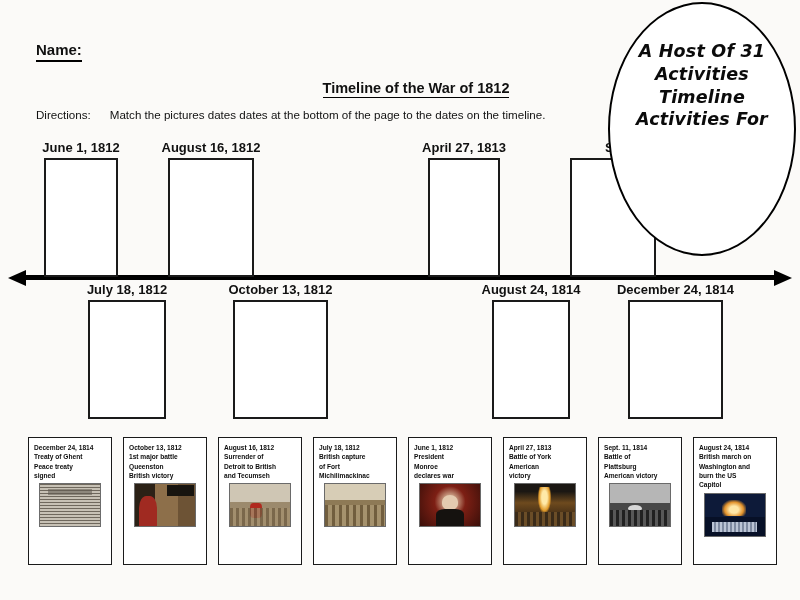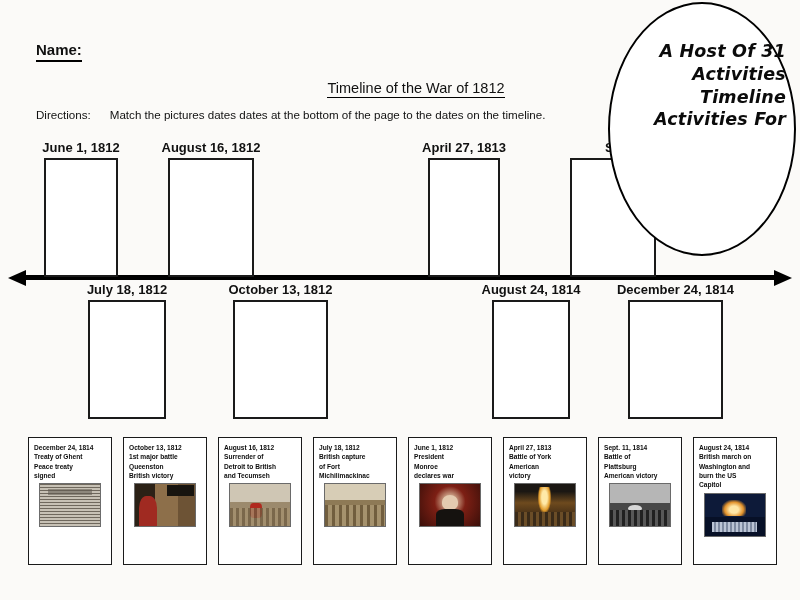--- a/index.html
+++ b/index.html
@@ -14,21 +14,21 @@
   
   .name-label{
     position:absolute;left:36px;top:42px;
     font-size:15px;font-weight:bold;
     border-bottom:2px solid #000;padding-bottom:1px;
     line-height:1.1;
   }
   .worksheet-title{
     position:absolute;left:0;right:0;top:80px;
     text-align:center;
-    font-size:14.5px;font-weight:normal;margin-left:32px;
+    font-size:14.5px;font-weight:bold;margin-left:32px;
   }
   .worksheet-title span{
     border-bottom:1.6px solid #000;padding-bottom:1px;
   }
   .directions{
     position:absolute;left:36px;top:108px;
     font-size:11.6px;
     white-space:nowrap;
     width:600px;overflow:hidden;
   }
@@ -75,21 +75,21 @@
   .badge{
     position:absolute;left:608px;top:2px;width:188px;height:254px;
     z-index:40;
   }
   .badge .circle{
     position:absolute;inset:0;border-radius:50%;
     background:#fff;border:2.4px solid #000;
   }
   .badge .btext{
     position:absolute;left:10px;right:10px;top:38px;
-    text-align:right;
+    text-align:center;
     font-family:"DejaVu Sans", sans-serif;
     font-weight:bold;font-style:italic;
     font-size:17.5px;line-height:1.30;
     letter-spacing:.2px;
     color:#0b0b0b;
   }
   .badge .btext div{white-space:nowrap;}
 
   
   .cards{position:absolute;left:28px;top:437px;width:748px;height:128px;}

